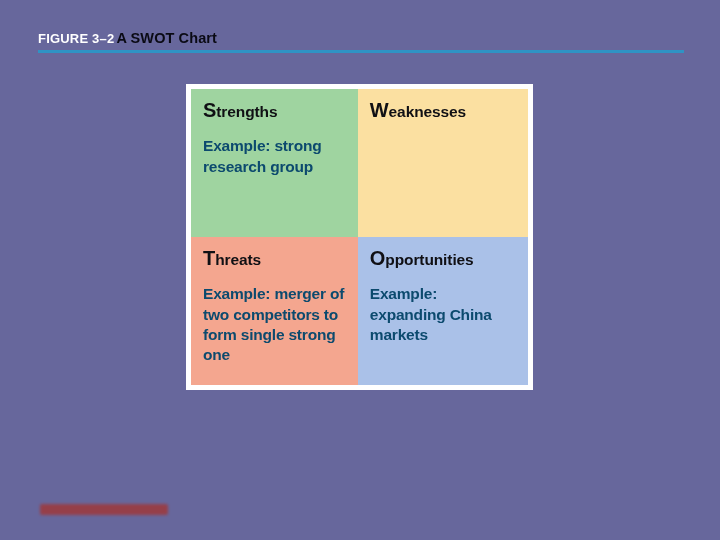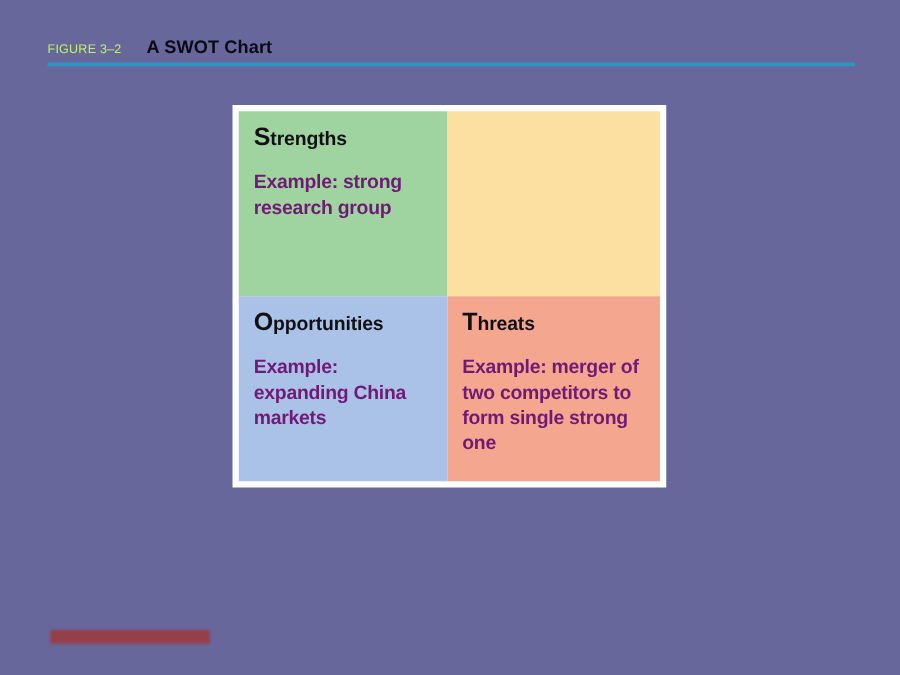--- a/index.html
+++ b/index.html
@@ -21,30 +21,30 @@
     left: 38px;
     top: 30px;
     width: 646px;
   }
   .header-line {
     display: flex;
     align-items: baseline;
     white-space: nowrap;
   }
   .figure-label {
-    color: #bef264;
-    font-size: 10px;
-    font-weight: normal;
+    color: #ffffff;
+    font-size: 13px;
+    font-weight: bold;
     letter-spacing: 0.2px;
   }
   .figure-title {
     color: #0a0a14;
     font-size: 14.5px;
     font-weight: bold;
-    margin-left: 20px;
+    margin-left: 2px;
     letter-spacing: 0.1px;
   }
   .header-rule {
     margin-top: 4px;
     height: 3px;
     width: 646px;
     background: #2f93c4;
   }
 
   
@@ -83,21 +83,21 @@
     margin: 0 0 16px 0;
     letter-spacing: -0.1px;
   }
   .quad-title .cap {
     font-size: 20px;
     line-height: 1;
   }
   .quad-body {
     font-size: 15.5px;
     font-weight: bold;
-    color: #701a75;
+    color: #0c4a6e;
     line-height: 1.32;
     margin: 0;
     letter-spacing: -0.2px;
   }
 
   
   .footer-text {
     position: absolute;
     left: 40px;
     top: 504px;
@@ -129,32 +129,35 @@
   <div class="swot-grid">
 
     <div class="quad quad-strengths">
       <p class="quad-title">
         <span class="cap">S</span><span>trengths</span>
       </p>
       <p class="quad-body">Example: strong research group</p>
     </div>
 
     <div class="quad quad-weaknesses">
+      <p class="quad-title">
+        <span class="cap">W</span><span>eaknesses</span>
+      </p>
+    </div>
+
+    <div class="quad quad-threats">
+      <p class="quad-title">
+        <span class="cap">T</span><span>hreats</span>
+      </p>
+      <p class="quad-body">Example: merger of two competitors to form single strong one</p>
     </div>
 
     <div class="quad quad-opportunities">
       <p class="quad-title">
         <span class="cap">O</span><span>pportunities</span>
       </p>
       <p class="quad-body">Example: expanding China markets</p>
     </div>
 
-    <div class="quad quad-threats">
-      <p class="quad-title">
-        <span class="cap">T</span><span>hreats</span>
-      </p>
-      <p class="quad-body">Example: merger of two competitors to form single strong one</p>
-    </div>
-
   </div>
 </div>
 
 <div class="footer-text"></div>
 
 </body></html>

